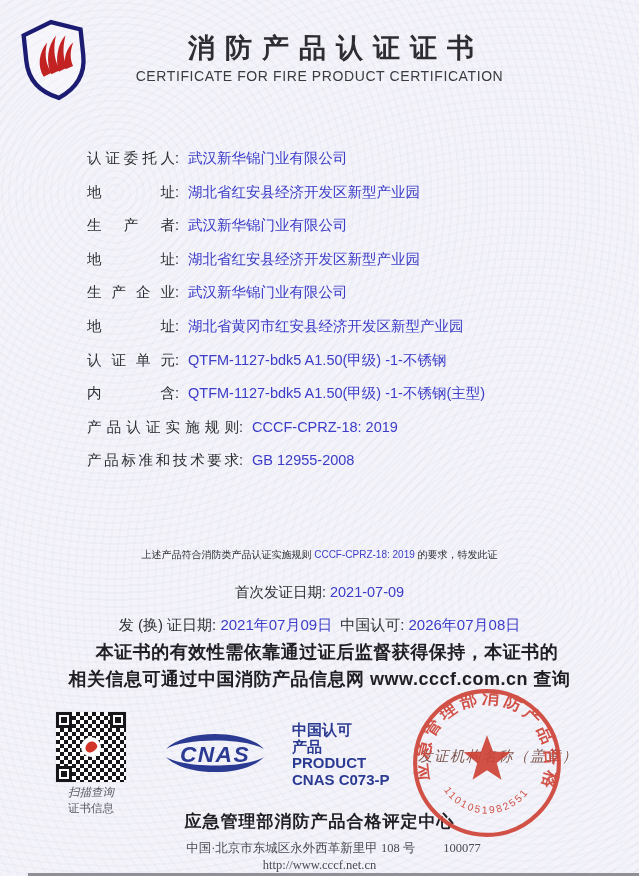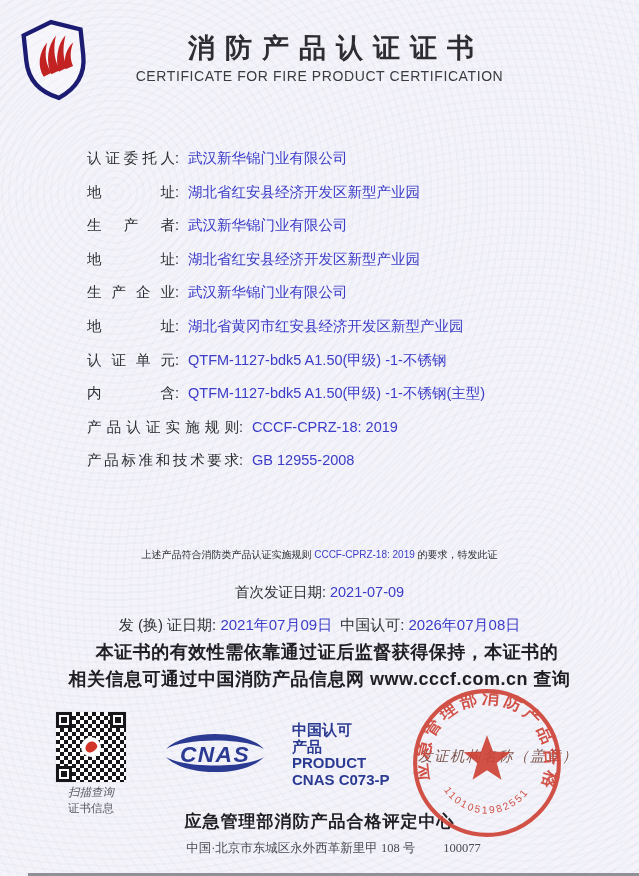--- a/index.html
+++ b/index.html
@@ -151,15 +151,16 @@
     </text>
     <text font-size="10" fill="#cf4438" letter-spacing="2" font-family="Liberation Sans, sans-serif">
       <textPath href="#sealBottomArc" startOffset="6">1101051982551</textPath>
     </text>
   </svg>
 
   <div class="footer-org">应急管理部消防产品合格评定中心</div>
   <div class="footer-addr">
     <span>中国·北京市东城区永外西革新里甲 108 号</span><span class="post">100077</span>
   </div>
+  <div class="footer-url">http://www.cccf.net.cn</div>
 
   <div class="scan-edge"></div>
 </div>
 
 </body></html>

